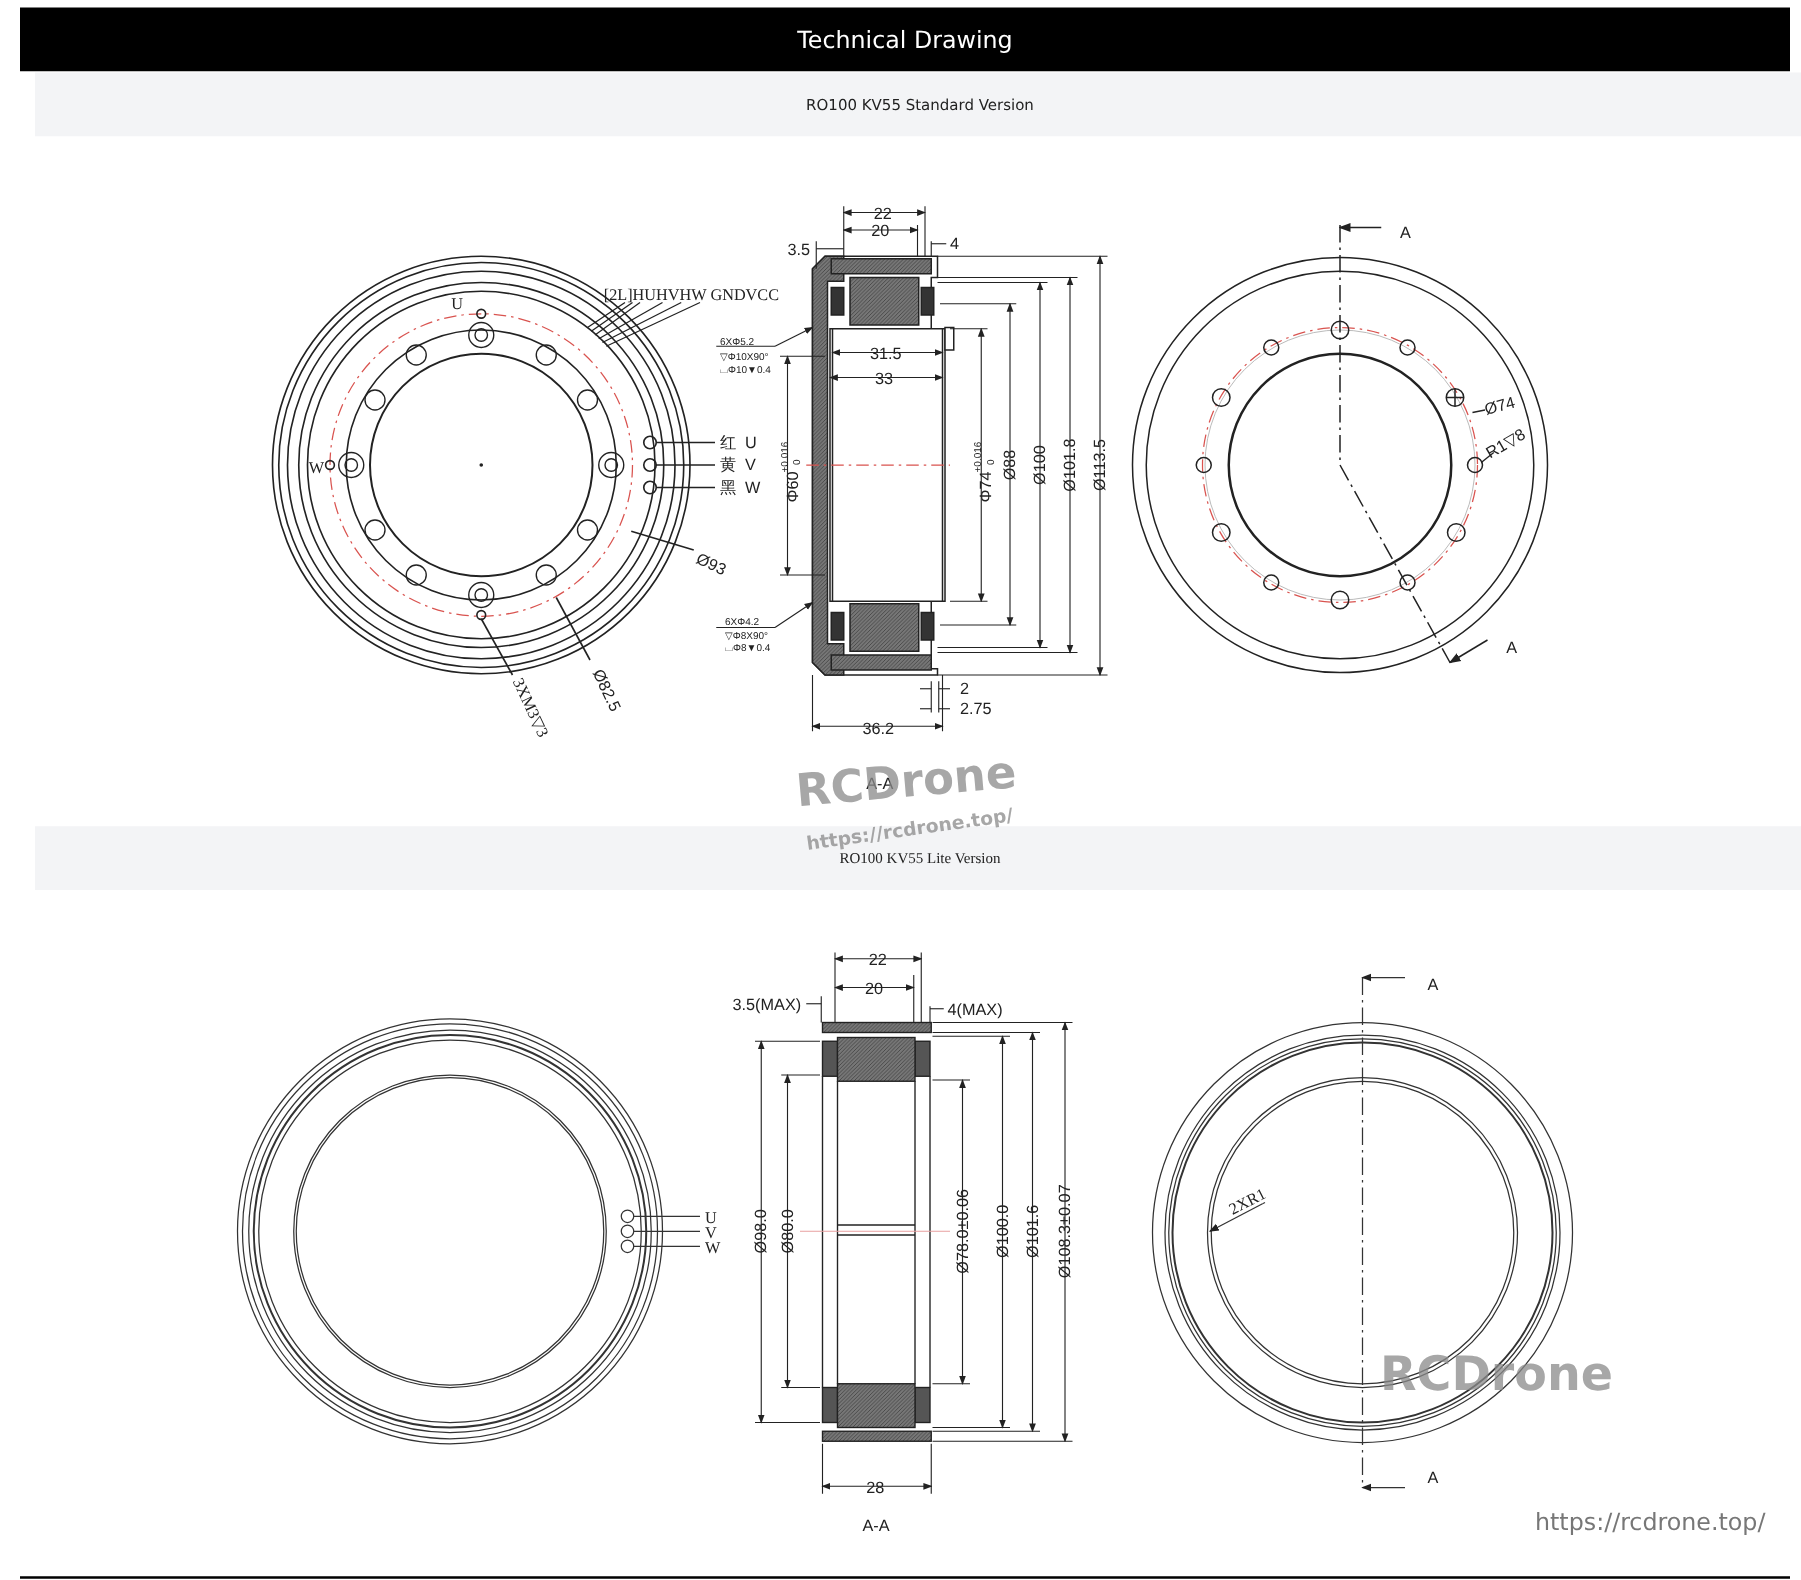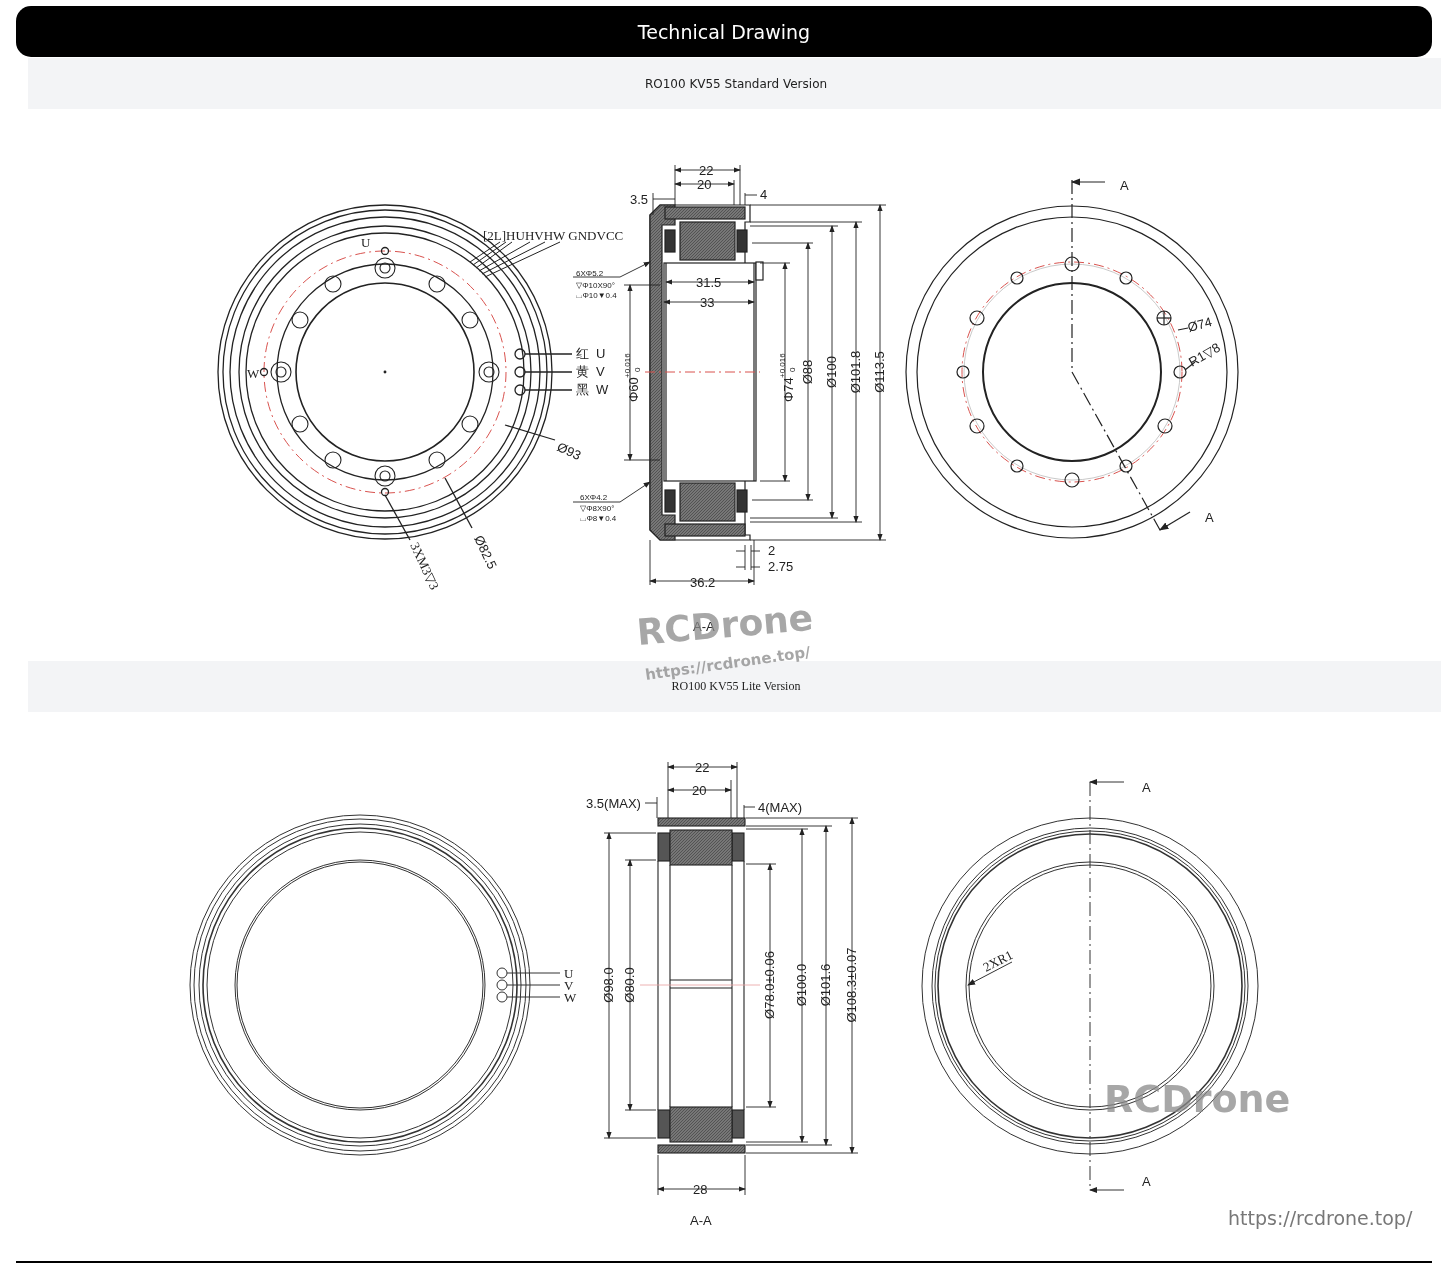--- a/index.html
+++ b/index.html
@@ -1,18 +1,18 @@
 <!DOCTYPE html>
 <html><head>
 <meta charset="utf-8">
 <style>
   html, body { margin:0; padding:0; background:#ffffff; }
   body { width:1441px; height:1264px; position:relative; overflow:hidden; font-family:"DejaVu Sans", sans-serif; }
   .header-bar { position:absolute; left:16px; top:6px; width:1416px; height:51px; background:#000; color:#fff;
-    display:flex; align-items:center; justify-content:center; font-size:19px; font-family:"DejaVu Sans", sans-serif;border-radius:15px; }
+    display:flex; align-items:center; justify-content:center; font-size:19px; font-family:"DejaVu Sans", sans-serif; }
   .section-bar { position:absolute; left:28px; width:1416px; height:51px; background:#f3f4f6;
     display:flex; align-items:center; justify-content:center; font-size:12px; color:#222; }
   .bar1 { top:58px; }
   .bar2 { top:661px;font-family:Liberation Serif, serif; }
   svg.drawing { position:absolute; left:0; top:0; }
   .dim { font-family:"Liberation Sans", sans-serif; font-size:13px; fill:#222; }
   .dim-s { font-family:"Liberation Sans", sans-serif; font-size:8px; fill:#222; }
   .dim-serif { font-family:"Liberation Serif", serif; font-size:13px; fill:#222; }
   .wm { font-family:"DejaVu Sans", sans-serif; font-weight:bold; fill:#8a8a8a; opacity:0.75; }
   .bottom-rule { position:absolute; left:16px; top:1261px; width:1416px; height:2px; background:#000; }

